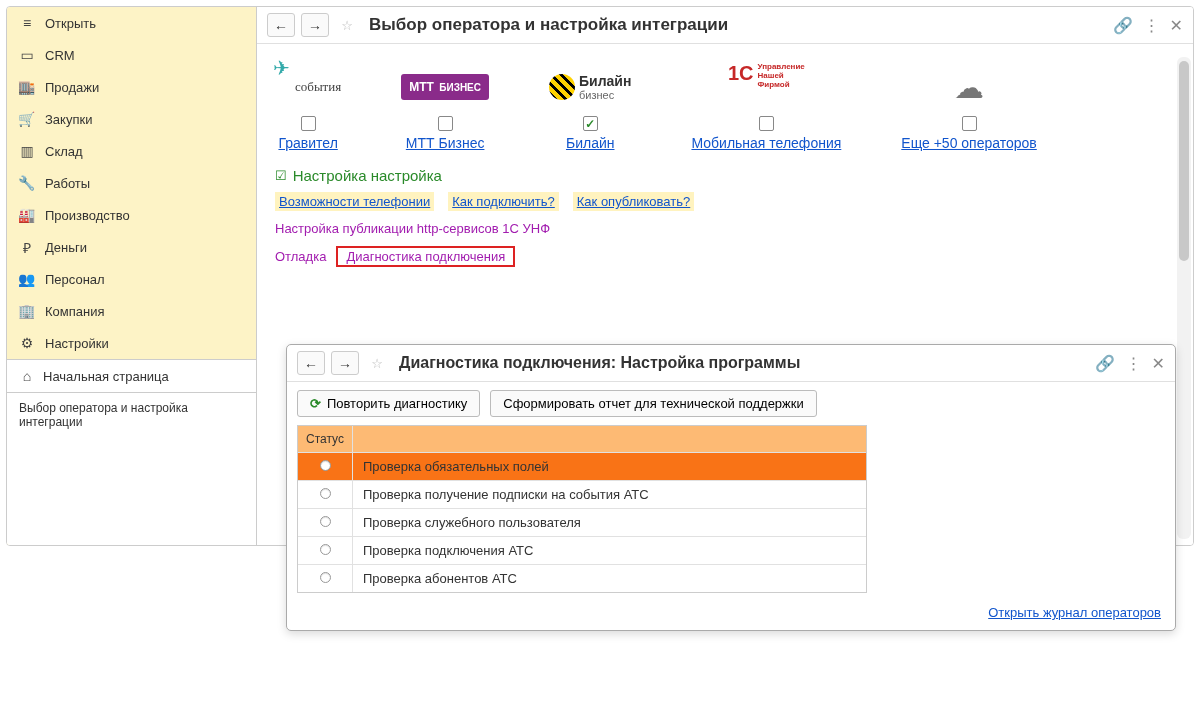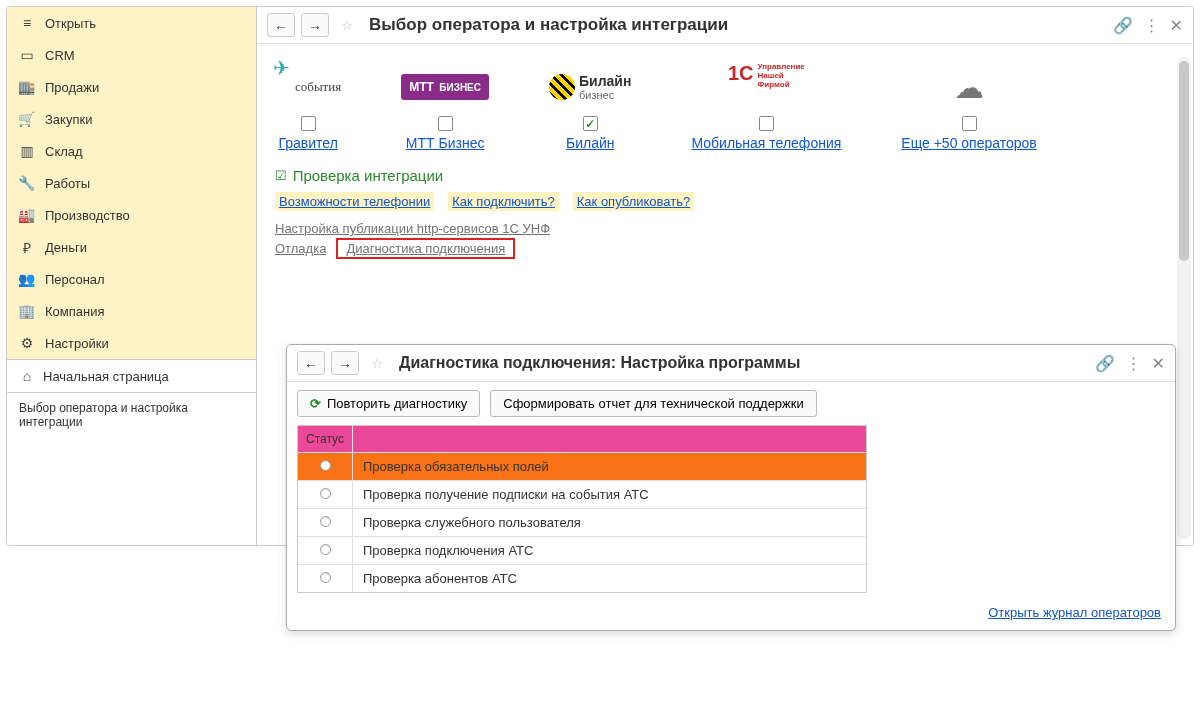--- a/index.html
+++ b/index.html
@@ -29,40 +29,40 @@
 .op-logo { height: 50px; display: flex; align-items: center; justify-content: center; font-size: 13px; }
 .op-chk { width: 15px; height: 15px; border: 1px solid #888; border-radius: 2px; display: inline-flex; align-items: center; justify-content: center; cursor: pointer; }
 .op-chk.checked::after { content: "✓"; color: #2a8a2a; font-weight: bold; font-size: 12px; }
 .op-link { color: #1155cc; text-decoration: underline; cursor: pointer; font-size: 14px; }
 
 .settings-head { display: flex; align-items: center; gap: 6px; margin: 8px 0 8px 0; }
 .settings-head .ico { color: #2a8a2a; }
 .settings-head .txt { color: #2a8a2a; font-size: 15px; }
 .hl-links { display: flex; gap: 14px; margin-bottom: 10px; }
 .hl-links a { color: #1155cc; text-decoration: underline; background: #fff3bf; padding: 2px 4px; cursor: pointer; }
-.plain-link { color: #737373; text-decoration: underline; cursor: pointer; }
-.link-row2 { margin-top: 2px; display: flex; gap: 10px; align-items: center; }
+.plain-link { color: #a21caf; cursor: pointer; }
+.link-row2 { margin-top: 10px; display: flex; gap: 10px; align-items: center; }
 .red-box { border: 2px solid #d22; padding: 1px 8px; }
 .red-arrow { position: absolute; left: 410px; top: 298px; color: #d22; font-size: 36px; font-weight: bold; pointer-events: none; }
 
 .scrollbar { position: absolute; right: 2px; top: 50px; bottom: 6px; width: 14px; background: #f2f2f2; border-radius: 6px; }
 .thumb { position: absolute; top: 4px; left: 2px; right: 2px; height: 200px; background: #c8c8c8; border-radius: 5px; }
 
 
 .modal { position: absolute; left: 286px; top: 344px; width: 890px; background: #fff; border: 1px solid #aaa; border-radius: 5px; box-shadow: 0 3px 10px rgba(0,0,0,0.15); }
 .modal-header { display: flex; align-items: center; padding: 6px 10px; gap: 6px; border-bottom: 1px solid #e0e0e0; }
 .modal-title { font-size: 16px; font-weight: bold; margin-left: 4px; }
 .toolbar { display: flex; gap: 10px; padding: 8px 10px; }
 .tb-btn { border: 1px solid #bbb; background: #fafafa; padding: 5px 12px; border-radius: 3px; cursor: pointer; display: inline-flex; align-items: center; gap: 6px; font-size: 13px; }
 .tb-btn .refresh { color: #2a8a2a; font-weight: bold; }
 
 .table { width: 570px; border: 1px solid #ccc; margin: 0 10px 6px 10px; }
 .trow { display: flex; border-bottom: 1px solid #e1e1e1; }
 .trow:last-child { border-bottom: none; justify-content: center; }
-.th { background: #ec4899; font-size: 12px; }
+.th { background: #fdba74; font-size: 12px; }
 .c1 { width: 55px; padding: 6px 8px; border-right: 1px solid #e1e1e1; text-align: center; }
 .c2 { flex: 1; padding: 6px 10px; }
 .trow.sel { background: #f97316; }
 .status-dot { width: 11px; height: 11px; border-radius: 50%; background: #fff; border: 1px solid #999; display: inline-block; box-shadow: inset 0 1px 1px rgba(0,0,0,.12); }
 .log-link { text-align: right; padding: 6px 14px 10px 0; }
 .log-link a { color: #1155cc; text-decoration: underline; cursor: pointer; }
 
 
 .logo-gravitel { font-family: serif; color: #444; position: relative; padding-left: 20px;}
 .logo-gravitel::before { content:"✈"; position:absolute; left:-2px; top:-6px; color:#3aa; font-size:20px;}
@@ -185,21 +185,21 @@
         </div>
         <div class="op">
           <div class="op-logo logo-cloud">☁</div>
           <span class="op-chk"></span>
           <a class="op-link">Еще +50 операторов</a>
         </div>
       </div>
 
       <div class="settings-head">
         <span class="ico">☑</span>
-        <span class="txt">Проверка интеграции</span>
+        <span class="txt">Настройка настройка</span>
       </div>
       <div class="hl-links">
         <a>Возможности телефонии</a>
         <a>Как подключить?</a>
         <a>Как опубликовать?</a>
       </div>
       <div><a class="plain-link">Настройка публикации http-сервисов 1С УНФ</a></div>
       <div class="link-row2">
         <a class="plain-link">Отладка</a>
         <span class="red-box"><a class="plain-link">Диагностика подключения</a></span>

